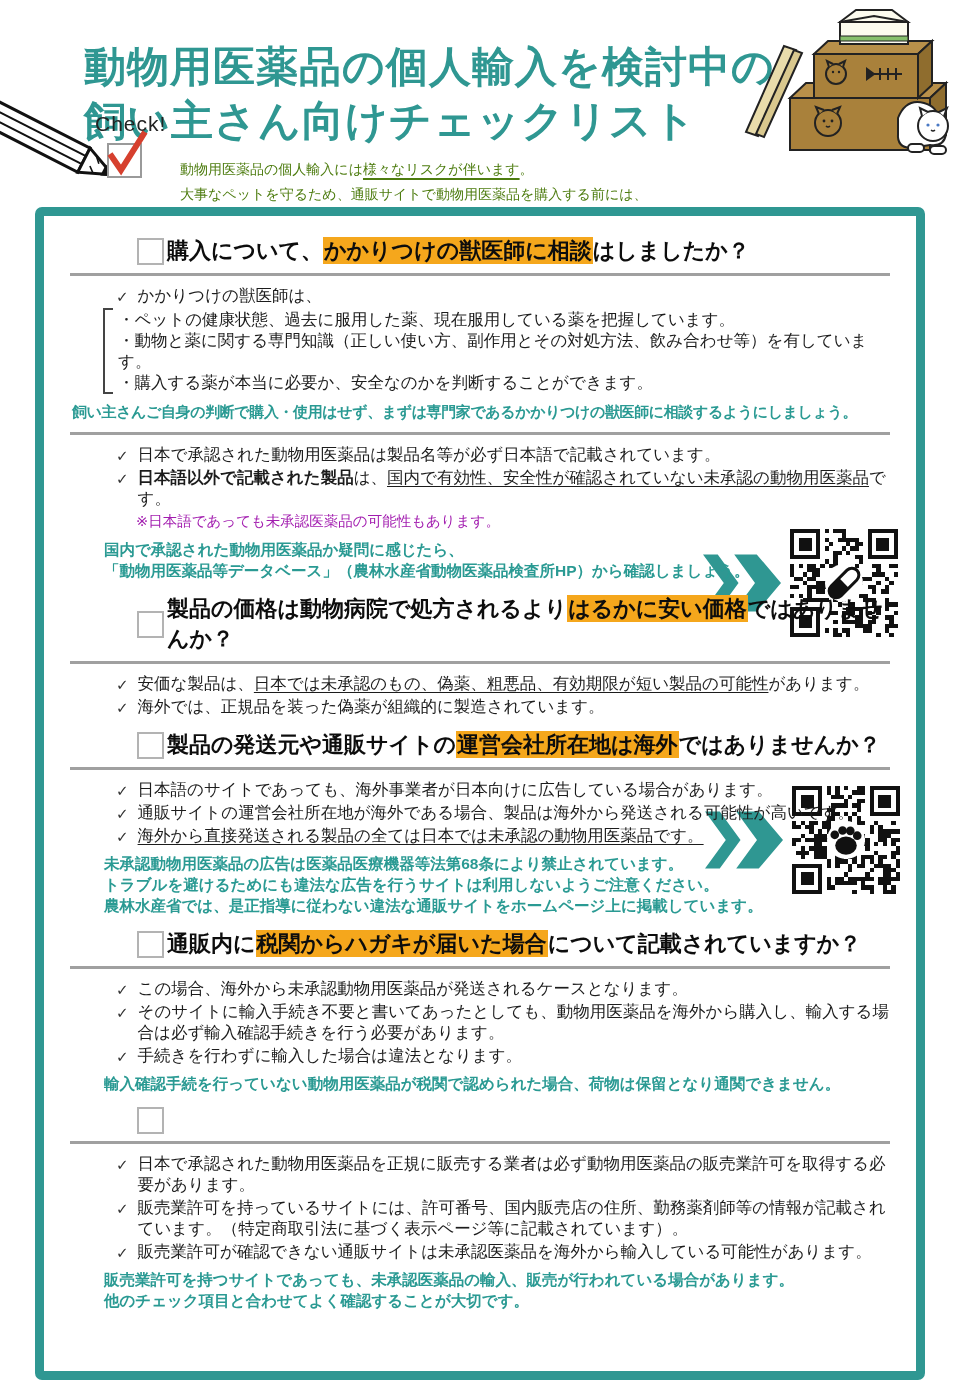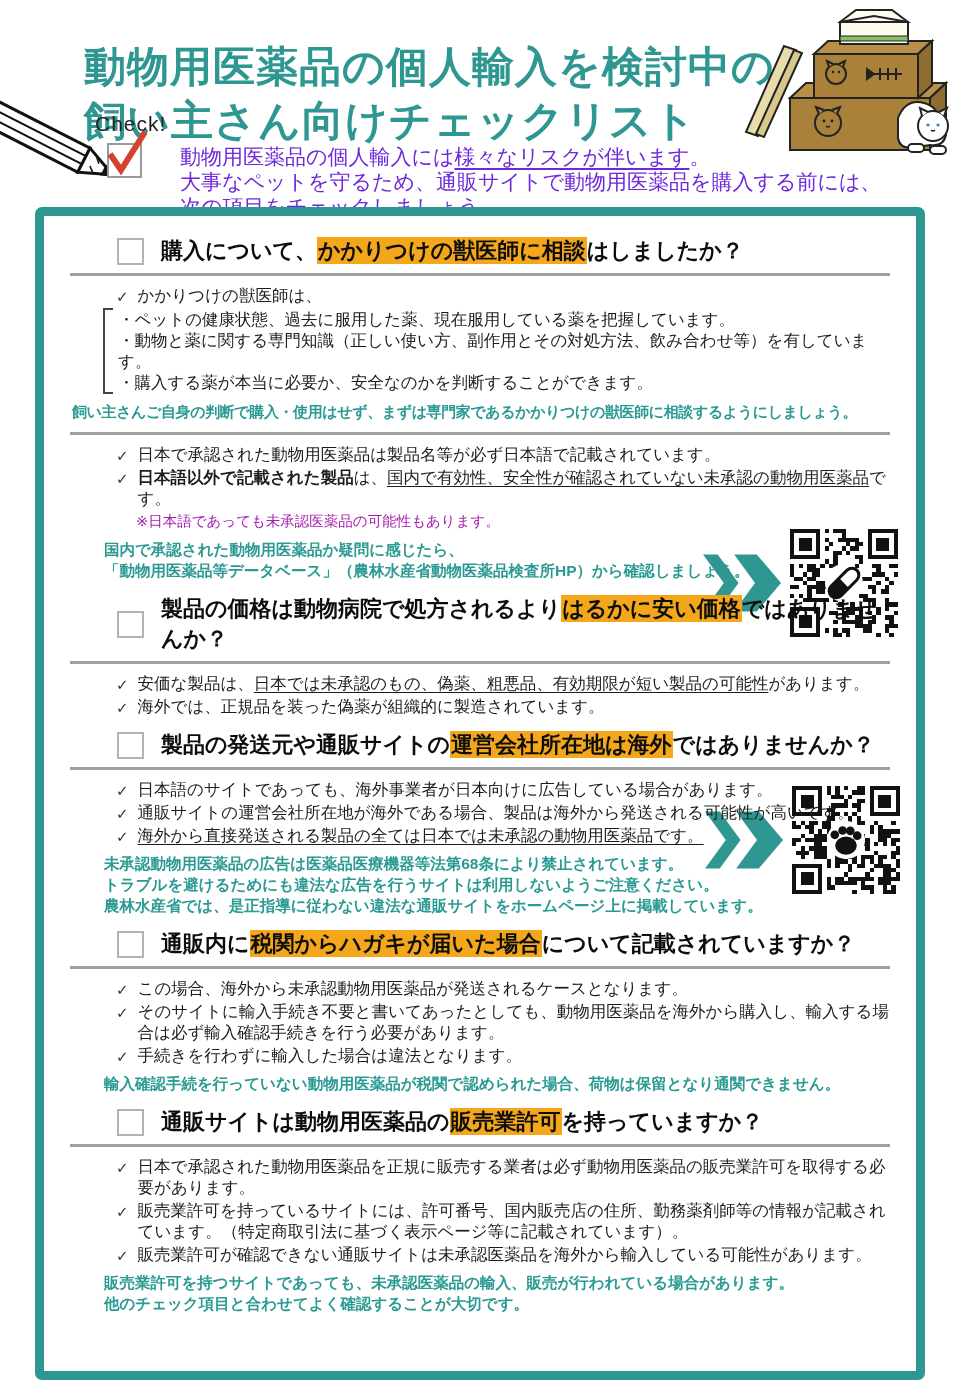--- a/index.html
+++ b/index.html
@@ -9,33 +9,33 @@
 
   
   #title{position:absolute;left:84px;top:12px;font-size:42px;line-height:54px;
          font-weight:700;color:#2f9792;letter-spacing:1px;white-space:nowrap;}
   #pencil{position:absolute;left:-10px;top:76px;}
   #check-label{position:absolute;left:95px;top:112px;font-size:21px;
                color:#222;letter-spacing:1px;}
   #checked-box{position:absolute;left:107px;top:143px;width:31px;height:31px;
                border:2px solid #9a9a9a;background:#fff;}
   #red-check{position:absolute;left:103px;top:126px;width:48px;height:50px;}
-  #intro{position:absolute;left:180px;top:123px;font-size:21px;line-height:25px;color:#6d28d9;}
+  #intro{position:absolute;left:180px;top:143px;font-size:14px;line-height:25px;color:#4d7c0f;}
   #intro .u{text-decoration:underline;text-underline-offset:4px;text-decoration-thickness:1.5px;}
   #boxes{position:absolute;left:740px;top:6px;}
 
   
   #board{position:absolute;left:35px;top:207px;width:890px;height:1173px;box-sizing:border-box;
          border:9px solid #2f9792;border-radius:7px;background:#fff;padding:20px 26px 0 26px;}
 
   .sec{position:relative;}
   .s0{margin-bottom:10px}.s1{margin-bottom:13px}.s2{margin-bottom:13px}
   .s3{margin-bottom:13px}.s4{margin-bottom:13px}.s5{margin-bottom:14px}
 
-  .hrow{display:flex;align-items:center;gap:17px;margin-left:0;padding-left:47px;}
+  .hrow{display:flex;align-items:center;gap:3px;margin-left:20px;padding-left:47px;}
   .cbx{flex:none;width:23px;height:23px;border:2px solid #b3b3b3;background:#fff;}
   .q{font-size:22px;font-weight:700;line-height:30px;color:#0d0d0d;}
   .q .hl{background:#f5a71c;padding:1px 1px;}
   .rule{height:3px;background:#a0a0a0;margin:7px 0 9px 0;}
 
   .content{position:relative;padding-left:46px;font-size:16.5px;line-height:21px;color:#1c1c1c;z-index:1;}
   .pt{display:flex;align-items:flex-start;gap:9px;margin:2px 0;}
   .pt .mark{flex:none;font-size:15px;color:#333;transform:translateY(1px);}
   .pt .b{font-weight:700;}
   .pt .u{text-decoration:underline;text-underline-offset:3px;text-decoration-thickness:1px;}
@@ -638,23 +638,20 @@
             <div><span>手続きを行わずに輸入した場合は違法となります。</span></div>
           </div>
         </div>
         <div class="note">
           <div><span>輸入確認手続を行っていない動物用医薬品が税関で認められた場合、荷物は保留となり通関できません。</span></div>
         </div>
       </section>
       <section class="sec s5">
         <div class="hrow">
           <span class="cbx"></span>
-          <div class="q">
-            <div><span>通販サイトは動物用医薬品の</span><span class="hl">販売業許可</span><span>を持っていますか？</span></div>
-          </div>
         </div>
         <div class="rule"></div>
         <div class="content">
           <div class="pt">
             <span class="mark">✓</span>
             <div><span>日本で承認された動物用医薬品を正規に販売する業者は必ず動物用医薬品の販売業許可を取得する必要があります。</span></div>
           </div>
           <div class="pt">
             <span class="mark">✓</span>
             <div><span>販売業許可を持っているサイトには、許可番号、国内販売店の住所、勤務薬剤師等の情報が記載されています。（特定商取引法に基づく表示ページ等に記載されています）。</span></div>

